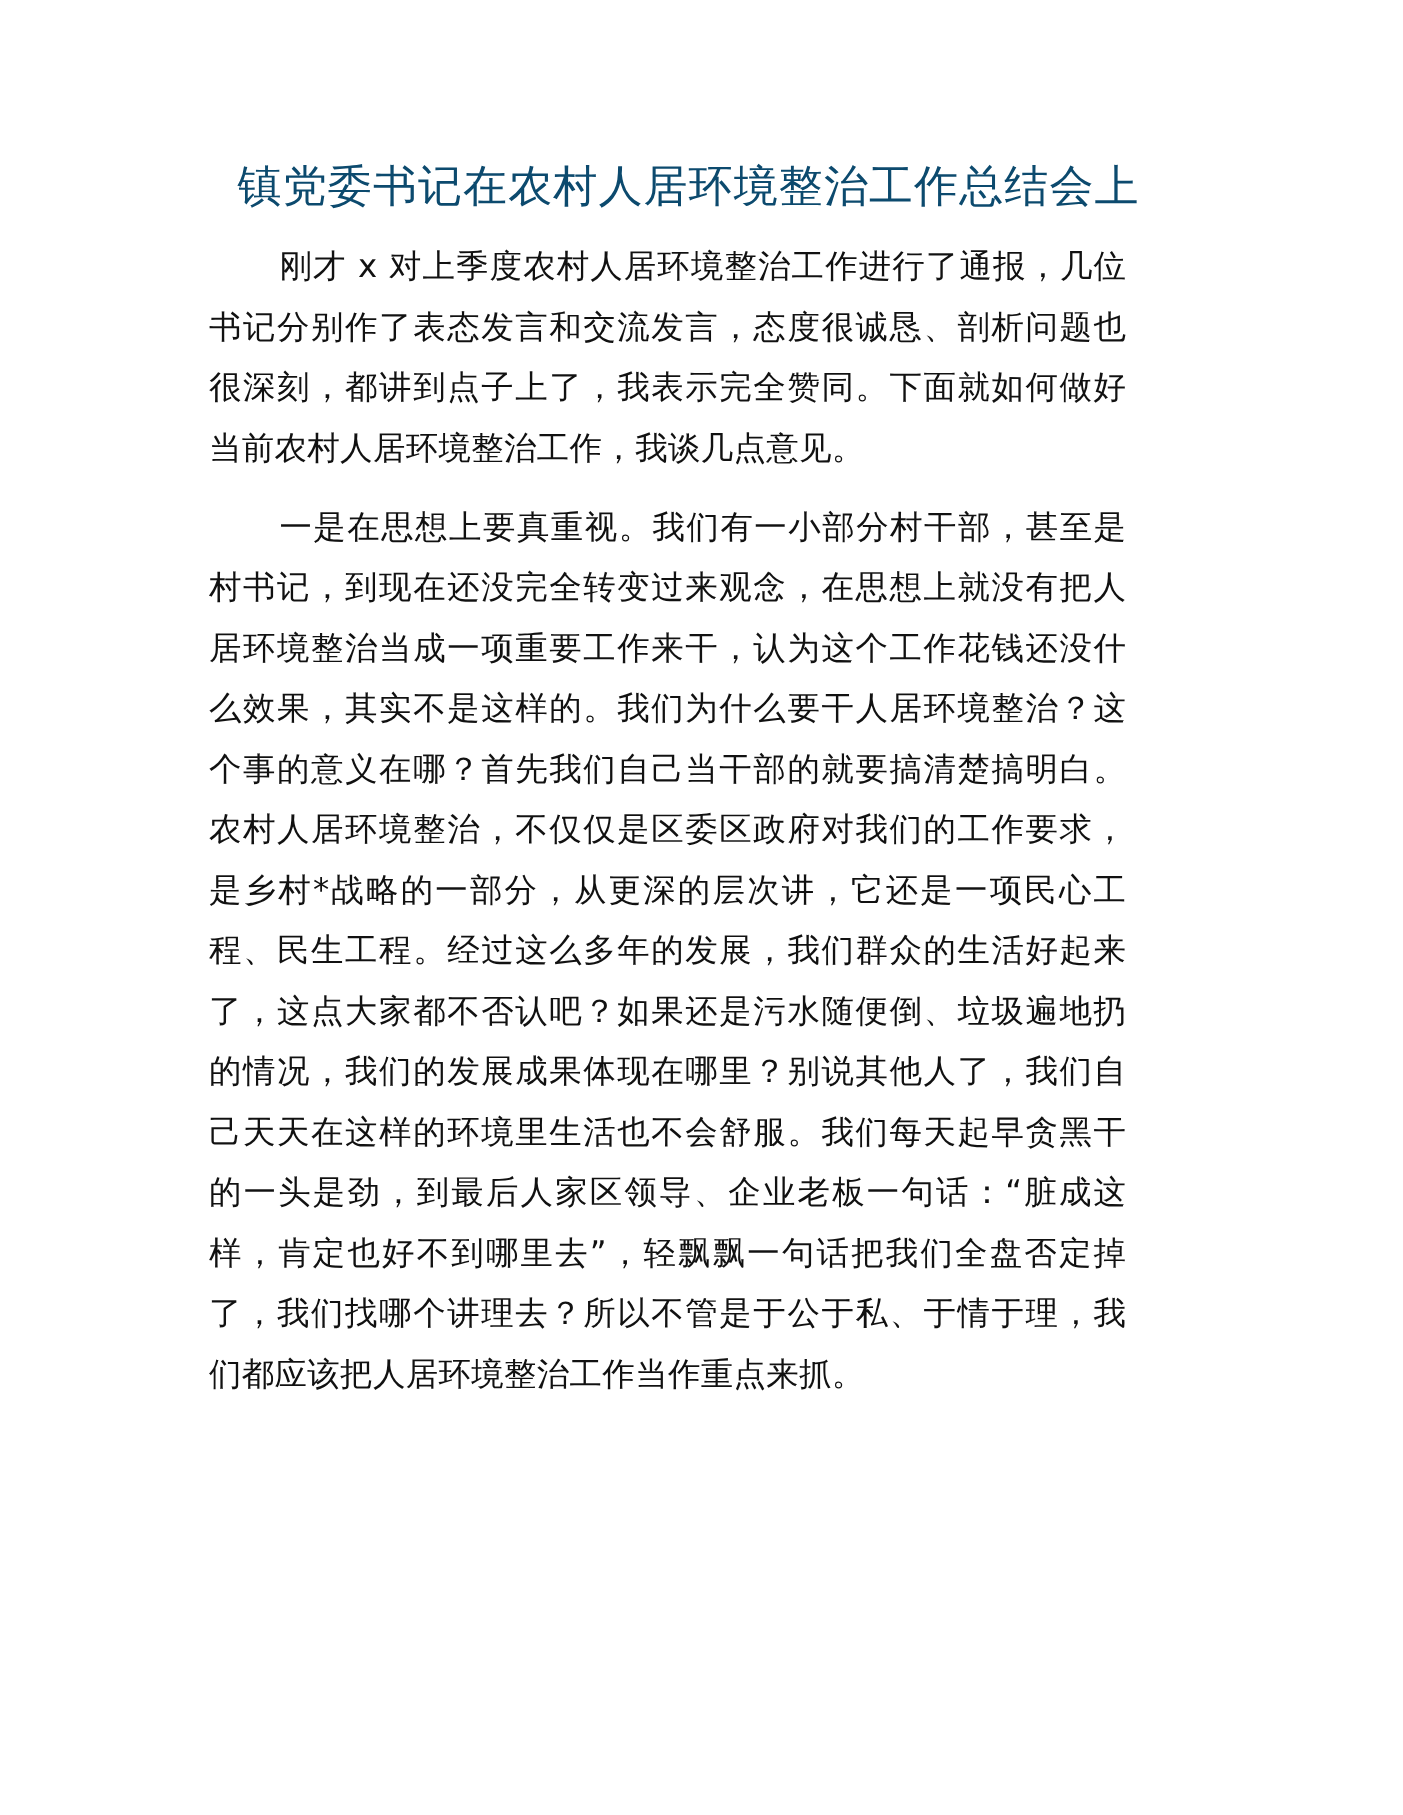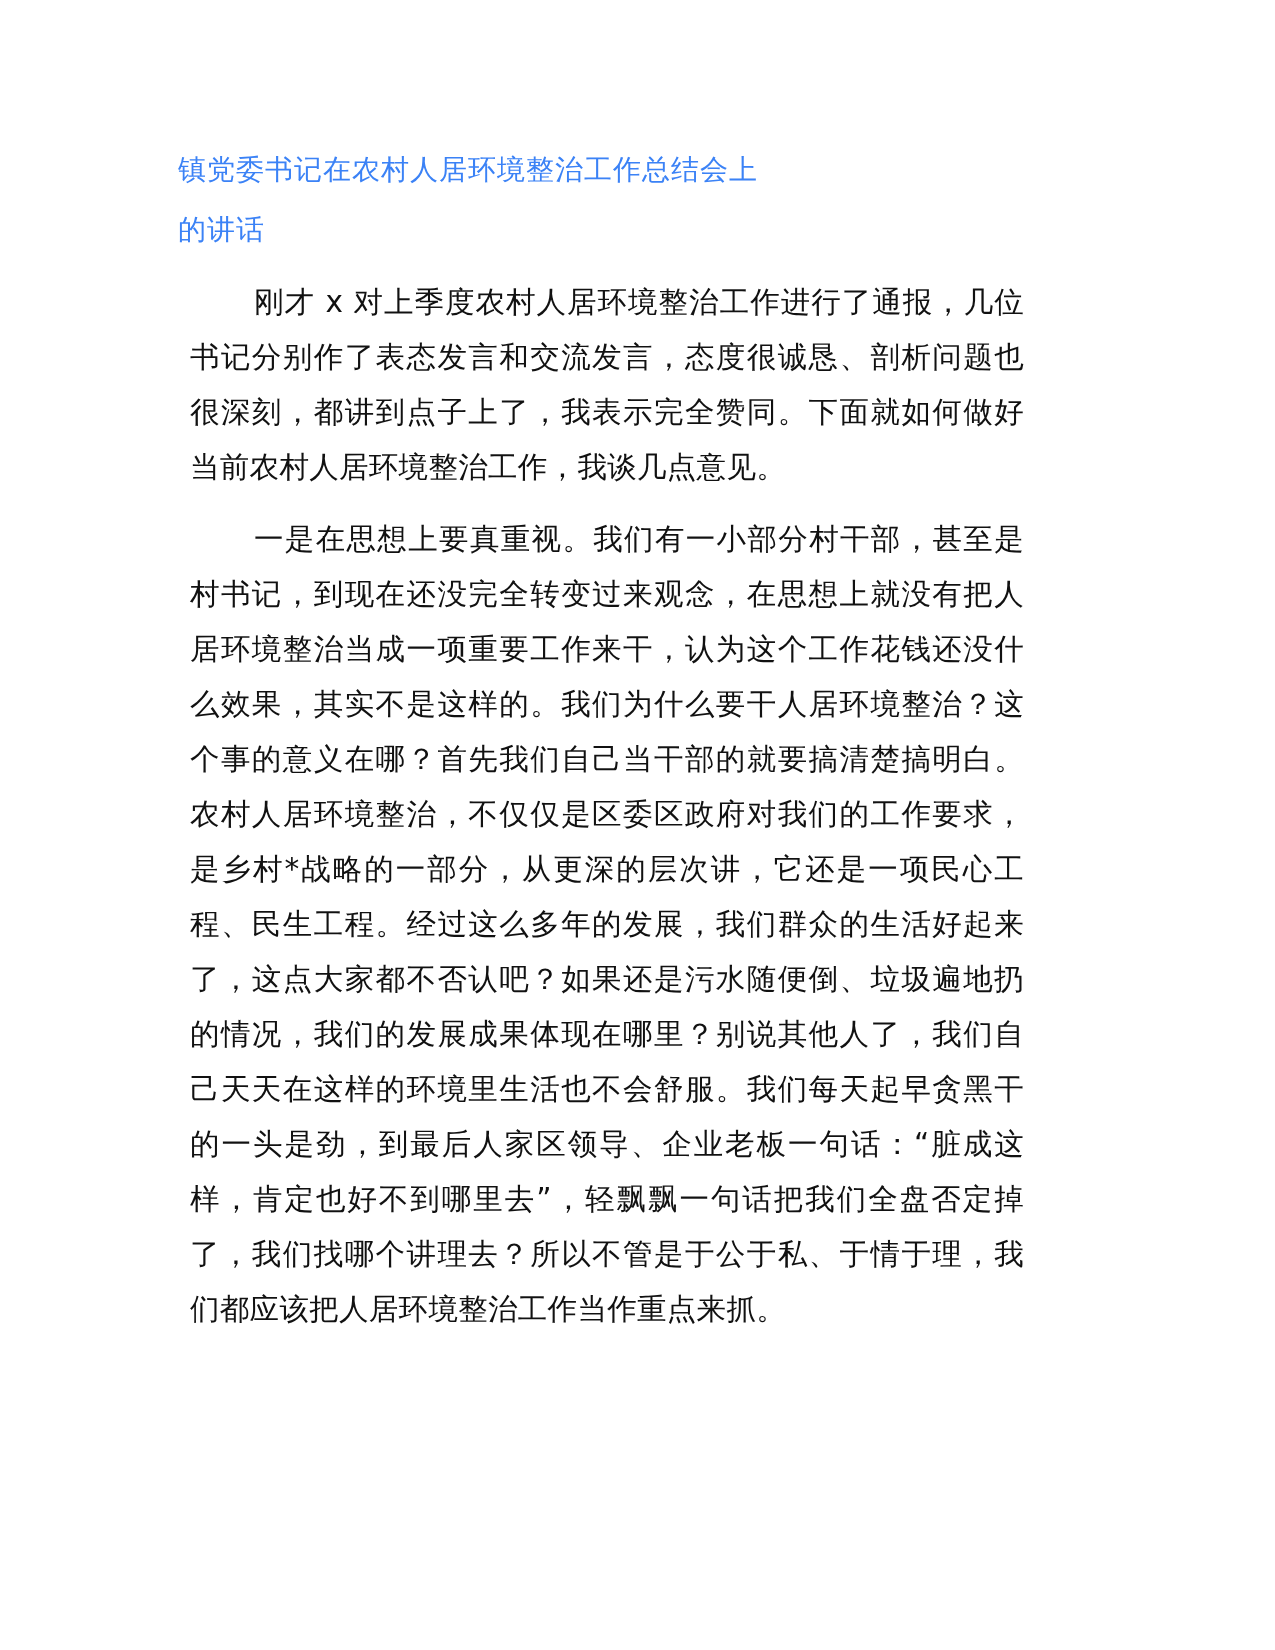--- a/index.html
+++ b/index.html
@@ -15,27 +15,27 @@
       font-family: "DejaVu Sans", "Liberation Sans", sans-serif;
       color: #111111;
     }
     .page {
       position: absolute;
       left: 178px;
       top: 140px;
       width: 858px;
     }
     .title {
-      text-align: left;
-      font-size: 28px;
+      text-align: right;
+      font-size: 40px;
       line-height: 60px;
       font-weight: normal;
       margin: 0;
       letter-spacing: 1px;
-      color: #3b82f6;
+      color: #0c4a6e;
     }
     .title .line {
       display: block;
     }
     .salutation {
       margin: 18px 0 0 0;
       font-size: 29px;
       line-height: 55px;
       text-indent: 64px;
     }
@@ -49,17 +49,16 @@
     }
     .p1 { margin-top: 15px; }
     .p2 { margin-top: 17px; }
   </style>
 </head>
 <body>
 
 <div class="page">
   <h1 class="title">
     <span class="line">镇党委书记在农村人居环境整治工作总结会上</span>
-    <span class="line">的讲话</span>
   </h1>
   <p class="para p1">刚才 x 对上季度农村人居环境整治工作进行了通报，几位书记分别作了表态发言和交流发言，态度很诚恳、剖析问题也很深刻，都讲到点子上了，我表示完全赞同。下面就如何做好当前农村人居环境整治工作，我谈几点意见。</p>
   <p class="para p2">一是在思想上要真重视。我们有一小部分村干部，甚至是村书记，到现在还没完全转变过来观念，在思想上就没有把人居环境整治当成一项重要工作来干，认为这个工作花钱还没什么效果，其实不是这样的。我们为什么要干人居环境整治？这个事的意义在哪？首先我们自己当干部的就要搞清楚搞明白。农村人居环境整治，不仅仅是区委区政府对我们的工作要求，是乡村*战略的一部分，从更深的层次讲，它还是一项民心工程、民生工程。经过这么多年的发展，我们群众的生活好起来了，这点大家都不否认吧？如果还是污水随便倒、垃圾遍地扔的情况，我们的发展成果体现在哪里？别说其他人了，我们自己天天在这样的环境里生活也不会舒服。我们每天起早贪黑干的一头是劲，到最后人家区领导、企业老板一句话：“脏成这样，肯定也好不到哪里去”，轻飘飘一句话把我们全盘否定掉了，我们找哪个讲理去？所以不管是于公于私、于情于理，我们都应该把人居环境整治工作当作重点来抓。</p>
 </div>
 
 </body></html>

